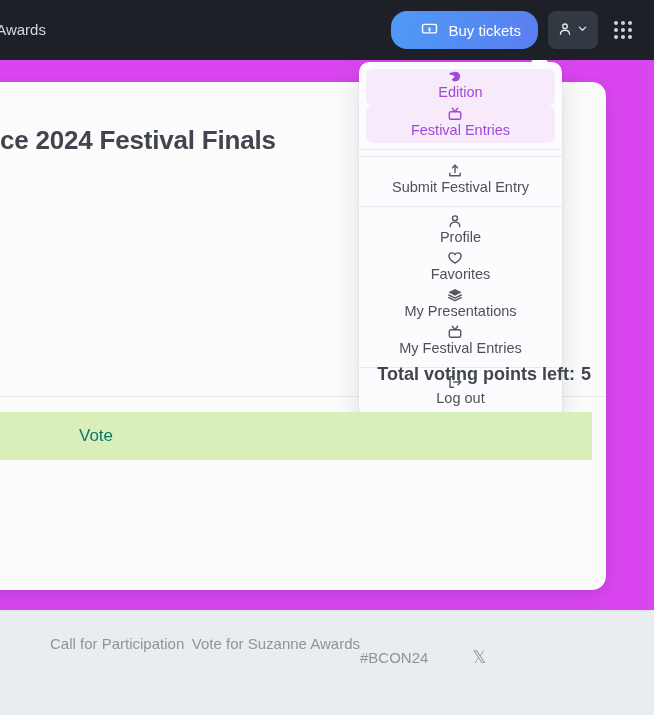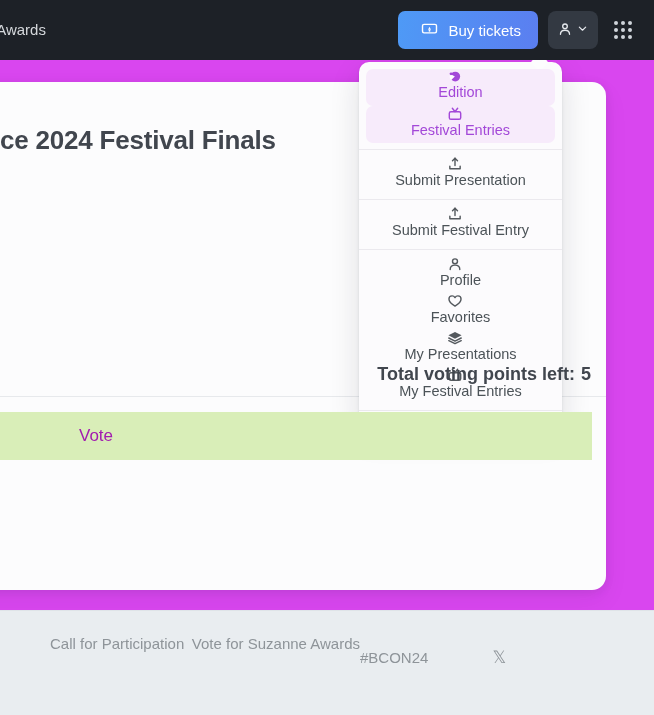--- a/index.html
+++ b/index.html
@@ -74,21 +74,21 @@
     right: 62px;
     top: 412px;
     height: 48px;
     background: #d9eeb8;
     display: flex;
     align-items: center;
   }
   .vote-bar .vote-label {
     margin-left: 79px;
     font-size: 17px;
-    color: #a21caf;
+    color: #0f766e;
   }
 
   
   .footer {
     position: absolute;
     left: 0;
     right: 0;
     top: 610px;
     bottom: 0;
     background: #e9edf0;
@@ -105,21 +105,21 @@
   .footer-col {
     font-size: 15px;
     line-height: 1.45;
     color: #8e9499;
   }
   .footer-col.c1 { width: 135px; }
   .footer-col.c2 { width: 175px; text-align: right; }
   .footer-col.c3 {
     display: flex;
     align-items: center;
-    gap: 64px;
+    gap: 44px;
     padding-top: 14px;
   }
   .x-icon {
     font-size: 17px;
     color: #8e9499;
     line-height: 1;
   }
 
   
   .header {
@@ -140,23 +140,23 @@
   .header-right {
     position: absolute;
     right: 16px;
     top: 11px;
     display: flex;
     align-items: center;
     gap: 10px;
   }
   .buy-btn {
     height: 38px;
-    padding: 0 17px 0 23px;
+    padding: 0 17px 0 30px;
     border: none;
-    border-radius: 7px;
+    border-radius: 16px;
     background: linear-gradient(100deg, #4e9af6 0%, #5b7ef0 100%);
     color: #fff;
     font-family: inherit;
     font-size: 15px;
     display: flex;
     align-items: center;
     gap: 10px;
     cursor: pointer;
   }
   .acct-btn {
@@ -302,30 +302,20 @@
           <path d="M6 2.6 L8.9 6.2" stroke-width="1.6" stroke-linecap="round"></path>
           <path d="M12 2.6 L9.1 6.2" stroke-width="1.6" stroke-linecap="round"></path>
         </svg>
       </span>
       <span>Festival Entries</span>
     </div>
   </div>
 
   <div class="menu-sep"></div>
 
-  <div class="menu-item">
-    <span class="mi-icon">
-      <svg width="16" height="16" viewBox="0 0 18 18">
-        <path d="M9 2.6 L9 10.6" stroke-linecap="round"></path>
-        <path d="M6.2 5.3 L9 2.5 L11.8 5.3" stroke-linecap="round" stroke-linejoin="round"></path>
-        <path d="M3.2 11.6 L3.2 14.4 L14.8 14.4 L14.8 11.6" stroke-linecap="round" stroke-linejoin="round"></path>
-      </svg>
-    </span>
-    <span>Submit Presentation</span>
-  </div>
 
   <div class="menu-sep"></div>
 
   <div class="menu-item">
     <span class="mi-icon">
       <svg width="16" height="16" viewBox="0 0 18 18">
         <path d="M9 2.6 L9 10.6" stroke-linecap="round"></path>
         <path d="M6.2 5.3 L9 2.5 L11.8 5.3" stroke-linecap="round" stroke-linejoin="round"></path>
         <path d="M3.2 11.6 L3.2 14.4 L14.8 14.4 L14.8 11.6" stroke-linecap="round" stroke-linejoin="round"></path>
       </svg>
@@ -373,20 +363,30 @@
           <path d="M6 2.6 L8.9 6.2" stroke-width="1.6" stroke-linecap="round"></path>
           <path d="M12 2.6 L9.1 6.2" stroke-width="1.6" stroke-linecap="round"></path>
         </svg>
       </span>
       <span>My Festival Entries</span>
     </div>
   </div>
 
   <div class="menu-sep"></div>
 
+  <div class="menu-item">
+    <span class="mi-icon">
+      <svg width="16" height="16" viewBox="0 0 18 18">
+        <path d="M7.4 3 L3.4 3 L3.4 15 L7.4 15" stroke-linecap="round" stroke-linejoin="round"></path>
+        <path d="M7.6 9 L15 9" stroke-linecap="round"></path>
+        <path d="M12.4 6 L15.4 9 L12.4 12" stroke-linecap="round" stroke-linejoin="round"></path>
+      </svg>
+    </span>
+    <span>Log out</span>
+  </div>
 </div>
 
 <div class="overlay-layer" style="position:absolute; inset:0; pointer-events:none;">
   <div class="points-line" style="pointer-events:auto;">
     <span>Total voting points left:</span><span class="pts-value">5</span>
   </div>
 
   <div class="vote-bar" style="pointer-events:auto;">
     <span class="vote-label">Vote</span>
   </div>

